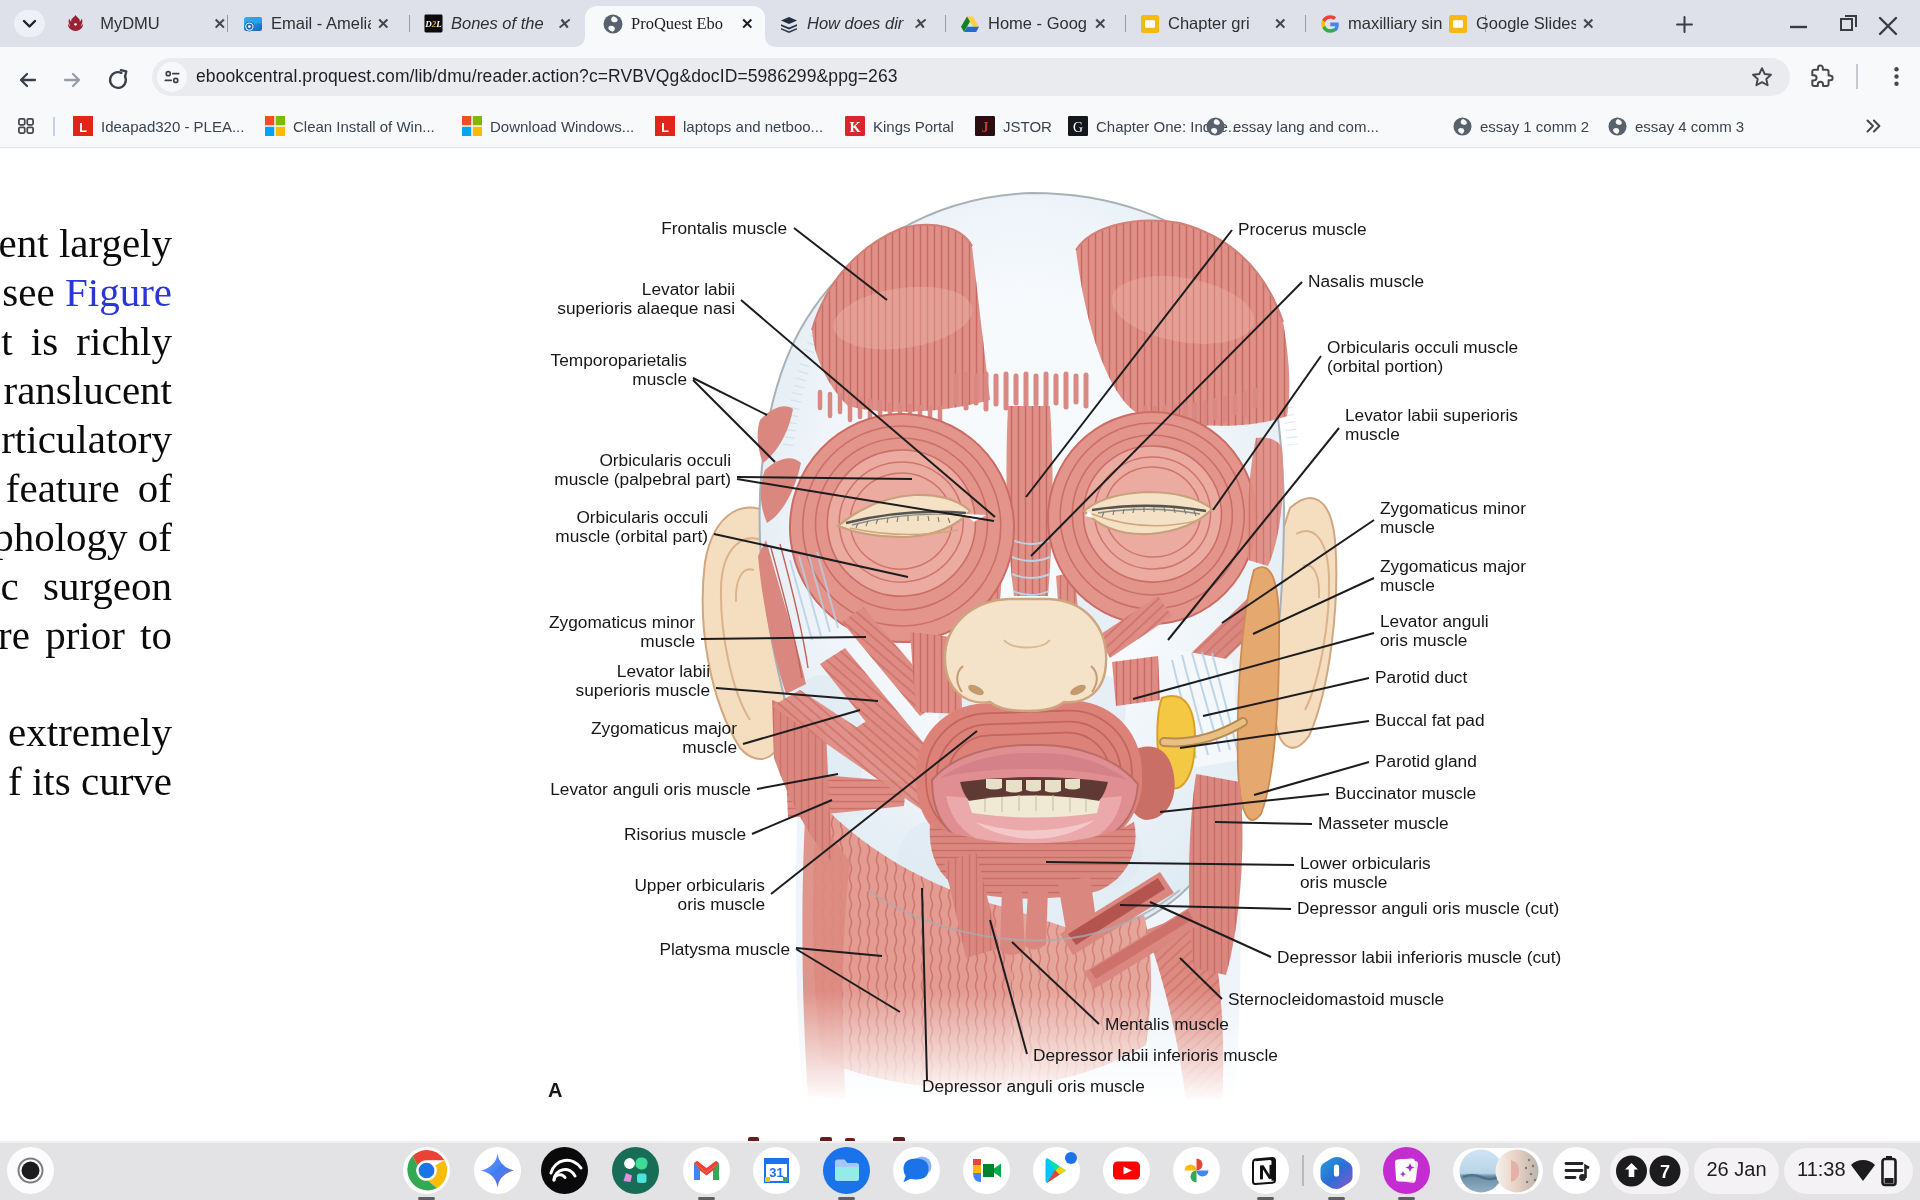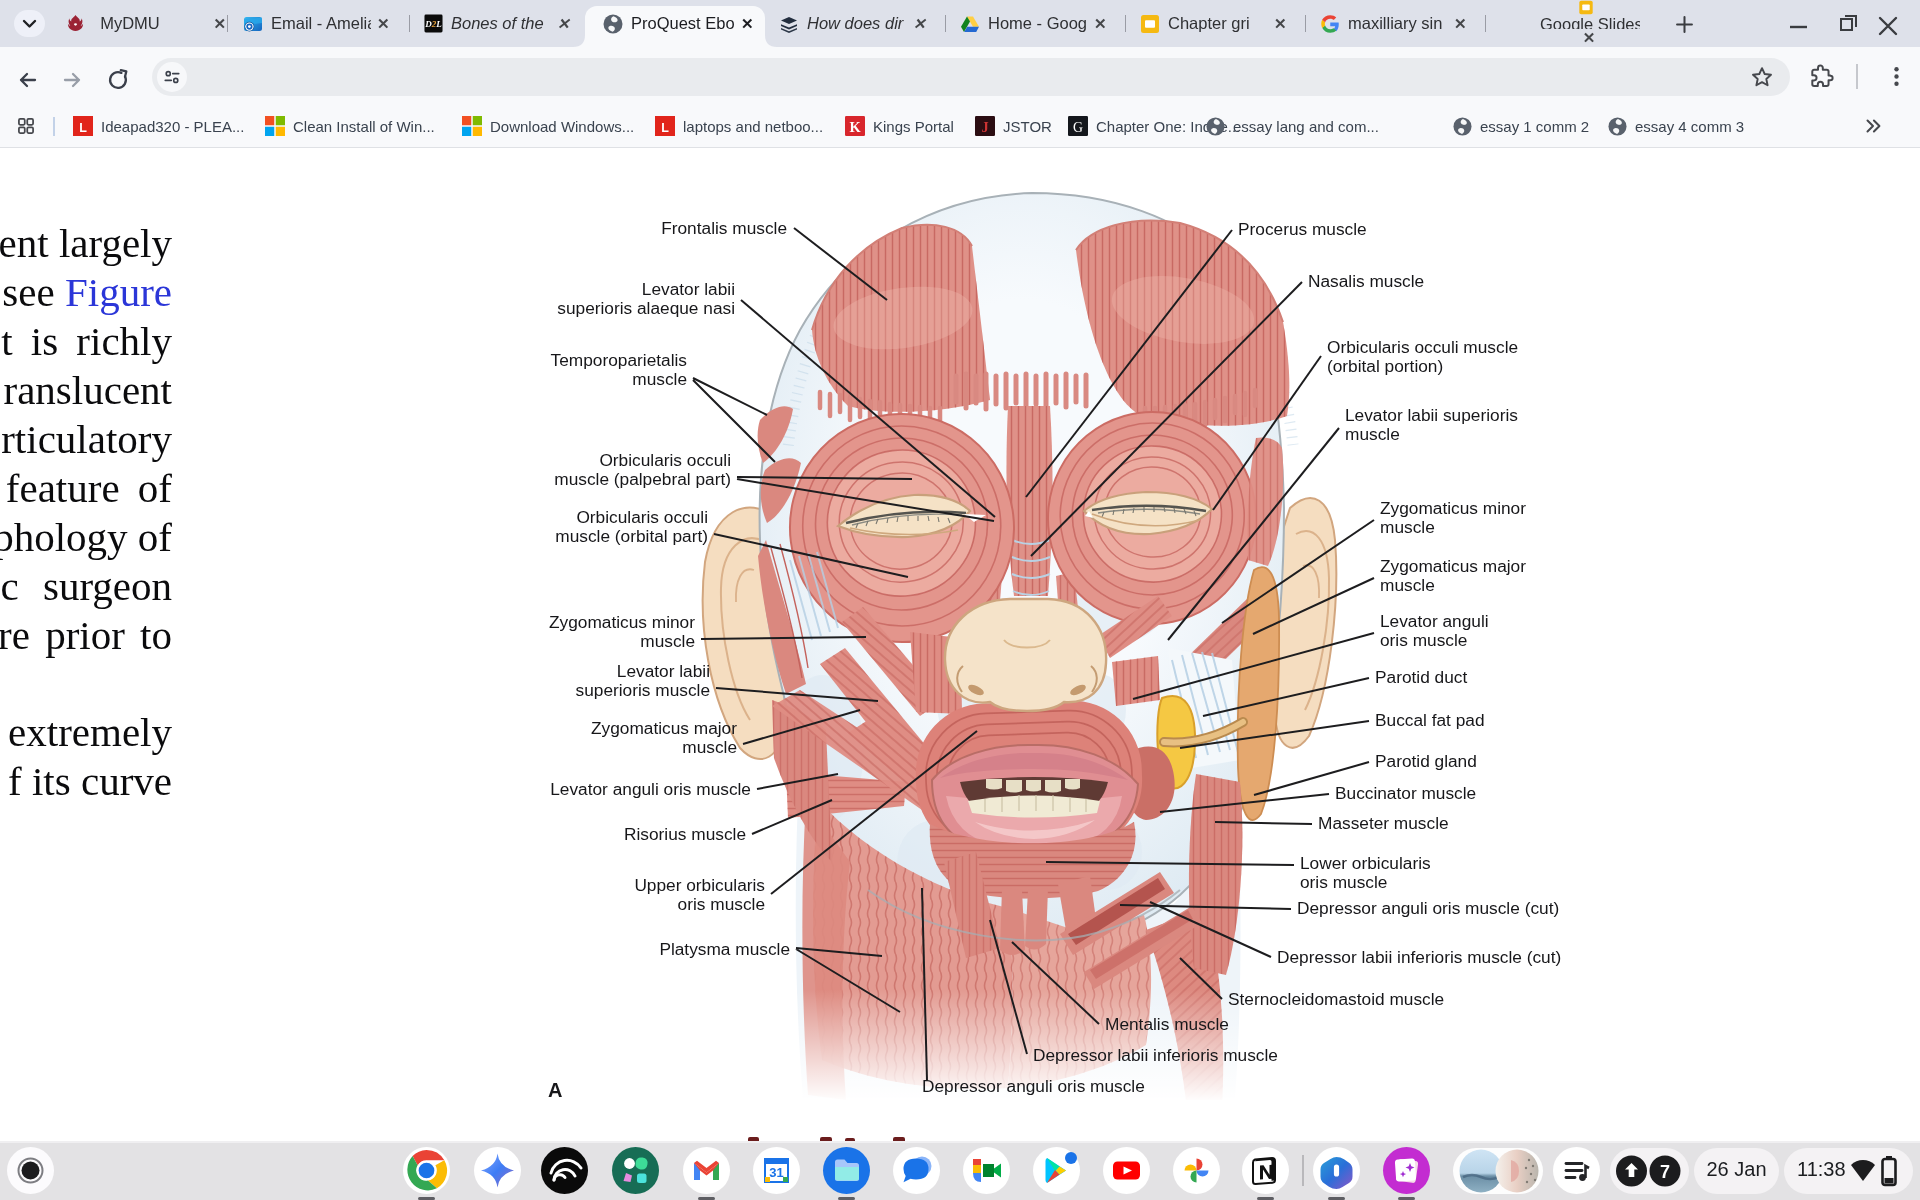--- a/index.html
+++ b/index.html
@@ -80,21 +80,21 @@
     </svg>
   <div class="tabtitle" style="margin-left:8px;width:100px;">Bones of the&nbsp;&nbsp;</div>
   <div class="tabx">✕</div>
 </div>
 <div class="tab" style="left:603px;width:152px;">
   <svg width="20" height="20" viewBox="0 0 20 20">
       <circle cx="10" cy="10" r="9.5" fill="#59616c"></circle>
       <path d="M10.5 2.2 C6 4.5 8.5 9 12.6 8.2 C16 7.5 14.5 4 12.5 3.2 Z" fill="#f6f7f8"></path>
       <path d="M9.5 17.8 C14 15.5 11.5 11 7.4 11.8 C4 12.5 5.5 16 7.5 16.8 Z" fill="#f6f7f8"></path>
     </svg>
-  <div class="tabtitle" style="margin-left:8px;width:104px;color:#1c1d21;">ProQuest Ebo</div>
+  <div class="tabtitle" style="margin-left:8px;width:104px;color:#1c1d21;font-family:Liberation Serif, serif;">ProQuest Ebo</div>
   <div class="tabx" style="color:#1c1d21;">✕</div>
 </div>
 <div class="tab" style="left:779px;width:160px;font-style:italic;">
   <svg width="20" height="20" viewBox="0 0 20 20">
       <g fill="#232e3f">
         <path d="M2 6.5 L10 3 L18 6.5 L10 10 Z"></path>
         <path d="M2 10.2 L10 13.5 L18 10.2 L18 12 L10 15.5 L2 12 Z"></path>
         <path d="M2 14 L10 17.3 L18 14 L18 15.5 L10 19 L2 15.5 Z" opacity="0.95"></path>
       </g>
     </svg>
@@ -125,21 +125,21 @@
   <svg width="20" height="20" viewBox="0 0 48 48">
       <path fill="#4285F4" d="M45 24.6c0-1.6-.1-2.8-.4-4H24.6v8.5h11.8c-.3 2-1.6 5-4.5 7l6.9 5.4C42.9 37.7 45 31.8 45 24.6z"></path>
       <path fill="#34A853" d="M24.6 45c5.9 0 10.8-1.9 14.4-5.3l-6.9-5.4c-1.9 1.3-4.4 2.2-7.5 2.2-5.7 0-10.6-3.8-12.3-9l-7.1 5.5C8.8 40.2 16.1 45 24.6 45z"></path>
       <path fill="#FBBC05" d="M12.3 27.6c-.5-1.3-.7-2.6-.7-4s.3-2.8.7-4l-7.2-5.6C3.7 16.8 3 20.3 3 23.6s.8 6.8 2.1 9.7z"></path>
       <path fill="#EA4335" d="M24.6 11.1c4 0 6.7 1.7 8.3 3.2l6-5.9C35.3 5 30.5 3 24.6 3 16.1 3 8.8 7.8 5.1 14l7.2 5.6c1.7-5.2 6.6-8.5 12.3-8.5z"></path>
     </svg>
   <div class="tabtitle" style="margin-left:8px;width:100px;">maxilliary sin</div>
   <div class="tabx">✕</div>
 </div>
 <div class="tabdiv" style="left:1485px;"></div>
-<div class="tab" style="left:1506px;width:160px;flex-direction:column;">
+<div class="tab" style="left:1448px;width:160px;">
   <svg width="20" height="20" viewBox="0 0 20 20">
       <rect x="1" y="1" width="18" height="18" rx="2.5" fill="#f5b912"></rect>
       <rect x="5" y="6.2" width="10" height="7.6" rx="1" fill="#fff"></rect>
     </svg>
   <div class="tabtitle" style="margin-left:8px;width:100px;">Google Slides</div>
   <div class="tabx">✕</div>
 </div>
 <svg class="abs" style="left:1676px;top:16px" width="17" height="17" viewBox="0 0 16 16">
     <path d="M8 1 V15 M1 8 H15" stroke="#3a3c40" stroke-width="1.9" stroke-linecap="round"></path>
   </svg>
@@ -164,20 +164,21 @@
     </g>
   </svg>
   <div id="omnibox">
     <div class="abs" style="left:5px;top:4px;width:30px;height:30px;border-radius:50%;background:#f7f8fa;"></div>
     <svg class="abs" style="left:11px;top:10px" width="18" height="18" viewBox="0 0 24 24">
       <circle cx="7" cy="7.5" r="2.7" fill="none" stroke="#3b404b" stroke-width="2.2"></circle>
       <line x1="13" y1="7.5" x2="21" y2="7.5" stroke="#3b404b" stroke-width="2.2" stroke-linecap="round"></line>
       <circle cx="17" cy="16.5" r="2.7" fill="none" stroke="#3b404b" stroke-width="2.2"></circle>
       <line x1="3" y1="16.5" x2="11" y2="16.5" stroke="#3b404b" stroke-width="2.2" stroke-linecap="round"></line>
     </svg>
+    <div id="urltext">ebookcentral.proquest.com/lib/dmu/reader.action?c=RVBVQg&amp;docID=5986299&amp;ppg=263</div>
 
     <svg class="abs" style="left:1598px;top:7px" width="24" height="24" viewBox="0 0 24 24">
       <path d="M12 3.2 L14.7 9 L21 9.7 L16.3 14 L17.6 20.3 L12 17.1 L6.4 20.3 L7.7 14 L3 9.7 L9.3 9 Z" fill="none" stroke="#46484d" stroke-width="1.9" stroke-linejoin="round"></path>
     </svg>
   </div>
 
   <svg class="abs" style="left:1810px;top:17px" width="25" height="25" viewBox="0 0 24 24">
     <path d="M19.5 11h-1.7V7.2c0-.9-.8-1.7-1.7-1.7h-3.8V3.8a2.3 2.3 0 0 0-4.6 0v1.7H3.9C3 5.5 2.2 6.3 2.2 7.2v3.6h1.6a2.5 2.5 0 0 1 0 5h-1.6v3.6c0 .9.8 1.7 1.7 1.7h3.6v-1.6a2.5 2.5 0 0 1 5 0v1.6h3.6c.9 0 1.7-.8 1.7-1.7v-3.8h1.7a2.2 2.2 0 0 0 0-4.4z" fill="none" stroke="#46484d" stroke-width="1.9" stroke-linejoin="round"></path>
   </svg>
   <div class="abs" style="left:1856px;top:17px;width:1.5px;height:25px;background:#c6c8cd"></div>

